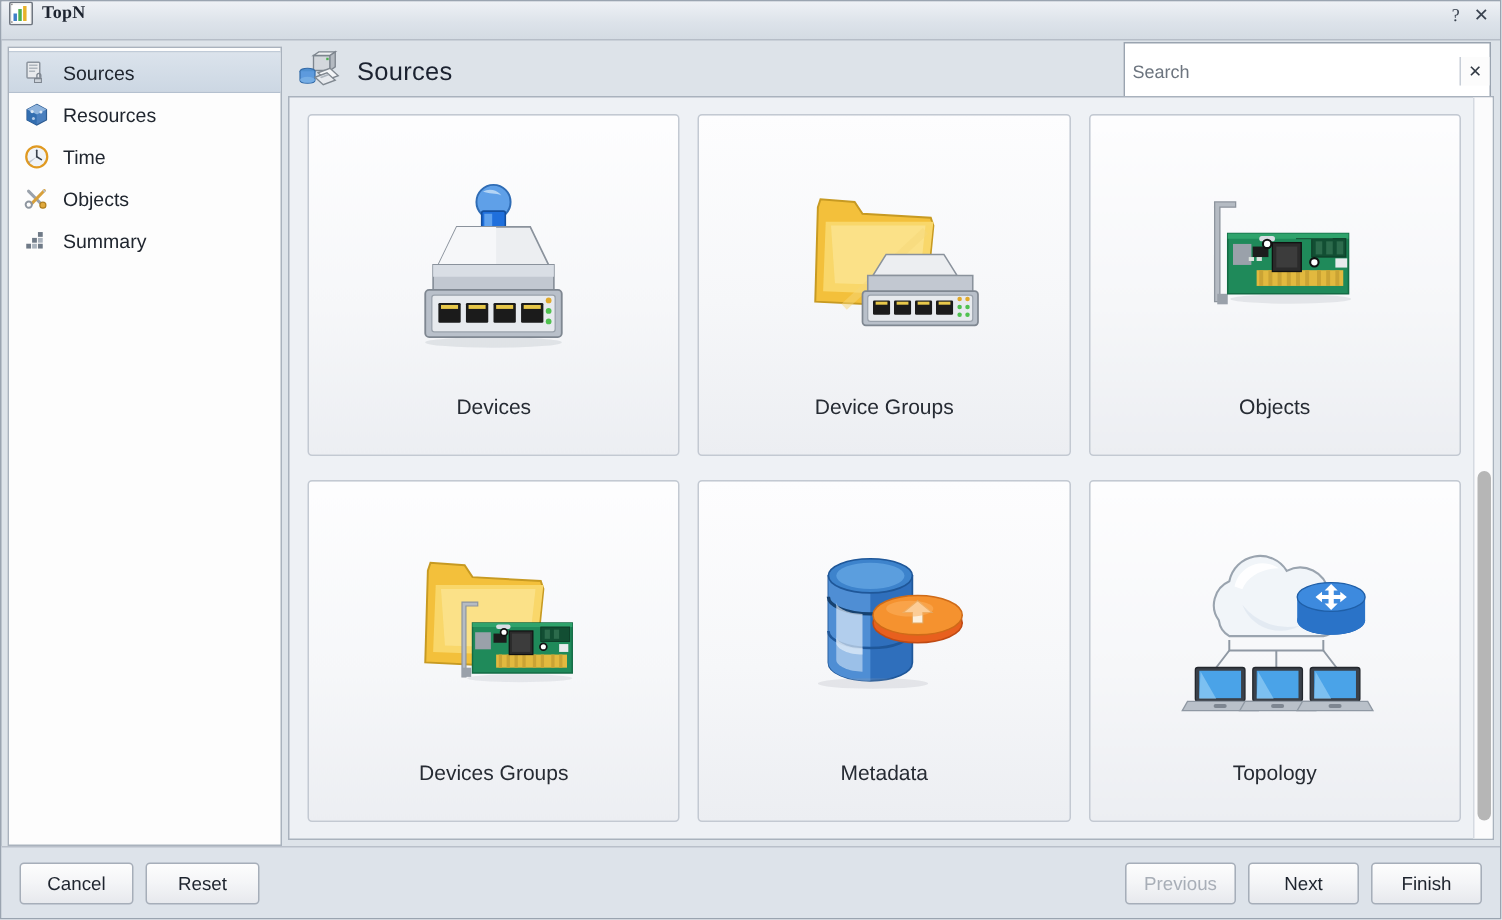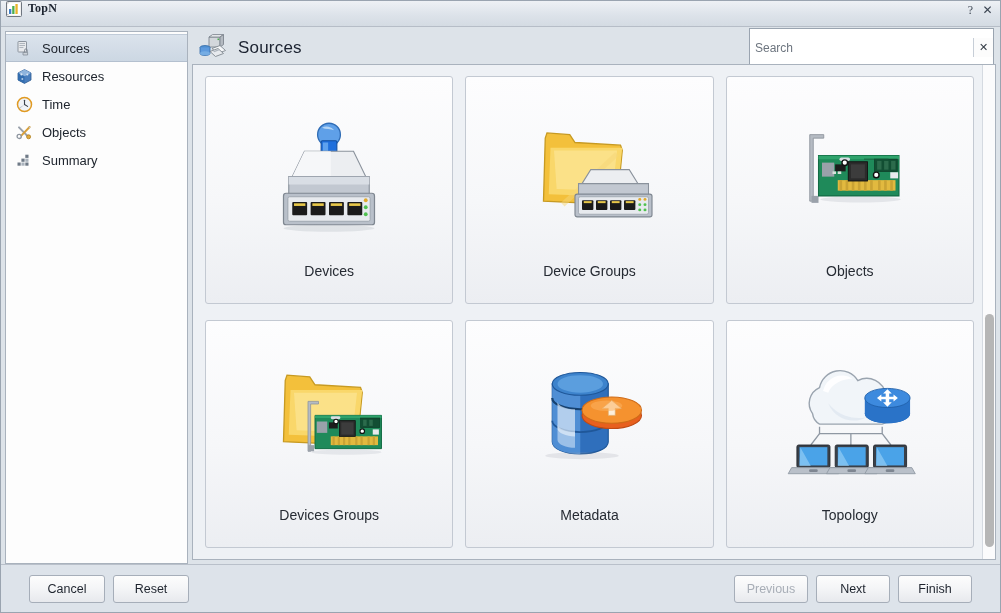--- a/index.html
+++ b/index.html
@@ -168,21 +168,21 @@
     background: #b6b6b6;
     border-radius: 5px;
   }
 
   
   .footer {
     height: 48px; min-height: 48px;
     background: #dde3ea;
     border-top: 1px solid #b9c0ca;
     display: flex; align-items: center;
-    padding: 0 28px;
+    padding: 0 12px;
   }
   .footer-spacer { flex: 1 1 auto; }
   .btn {
     min-width: 76px; height: 28px;
     background: linear-gradient(to bottom, #fdfdfd 0%, #f4f5f7 48%, #e7e9ed 100%);
     border: 1px solid #a6aeb9;
     border-radius: 3px;
     font-family: "Liberation Sans", sans-serif;
     font-size: 12.5px; color: #1e242e;
     cursor: default;

